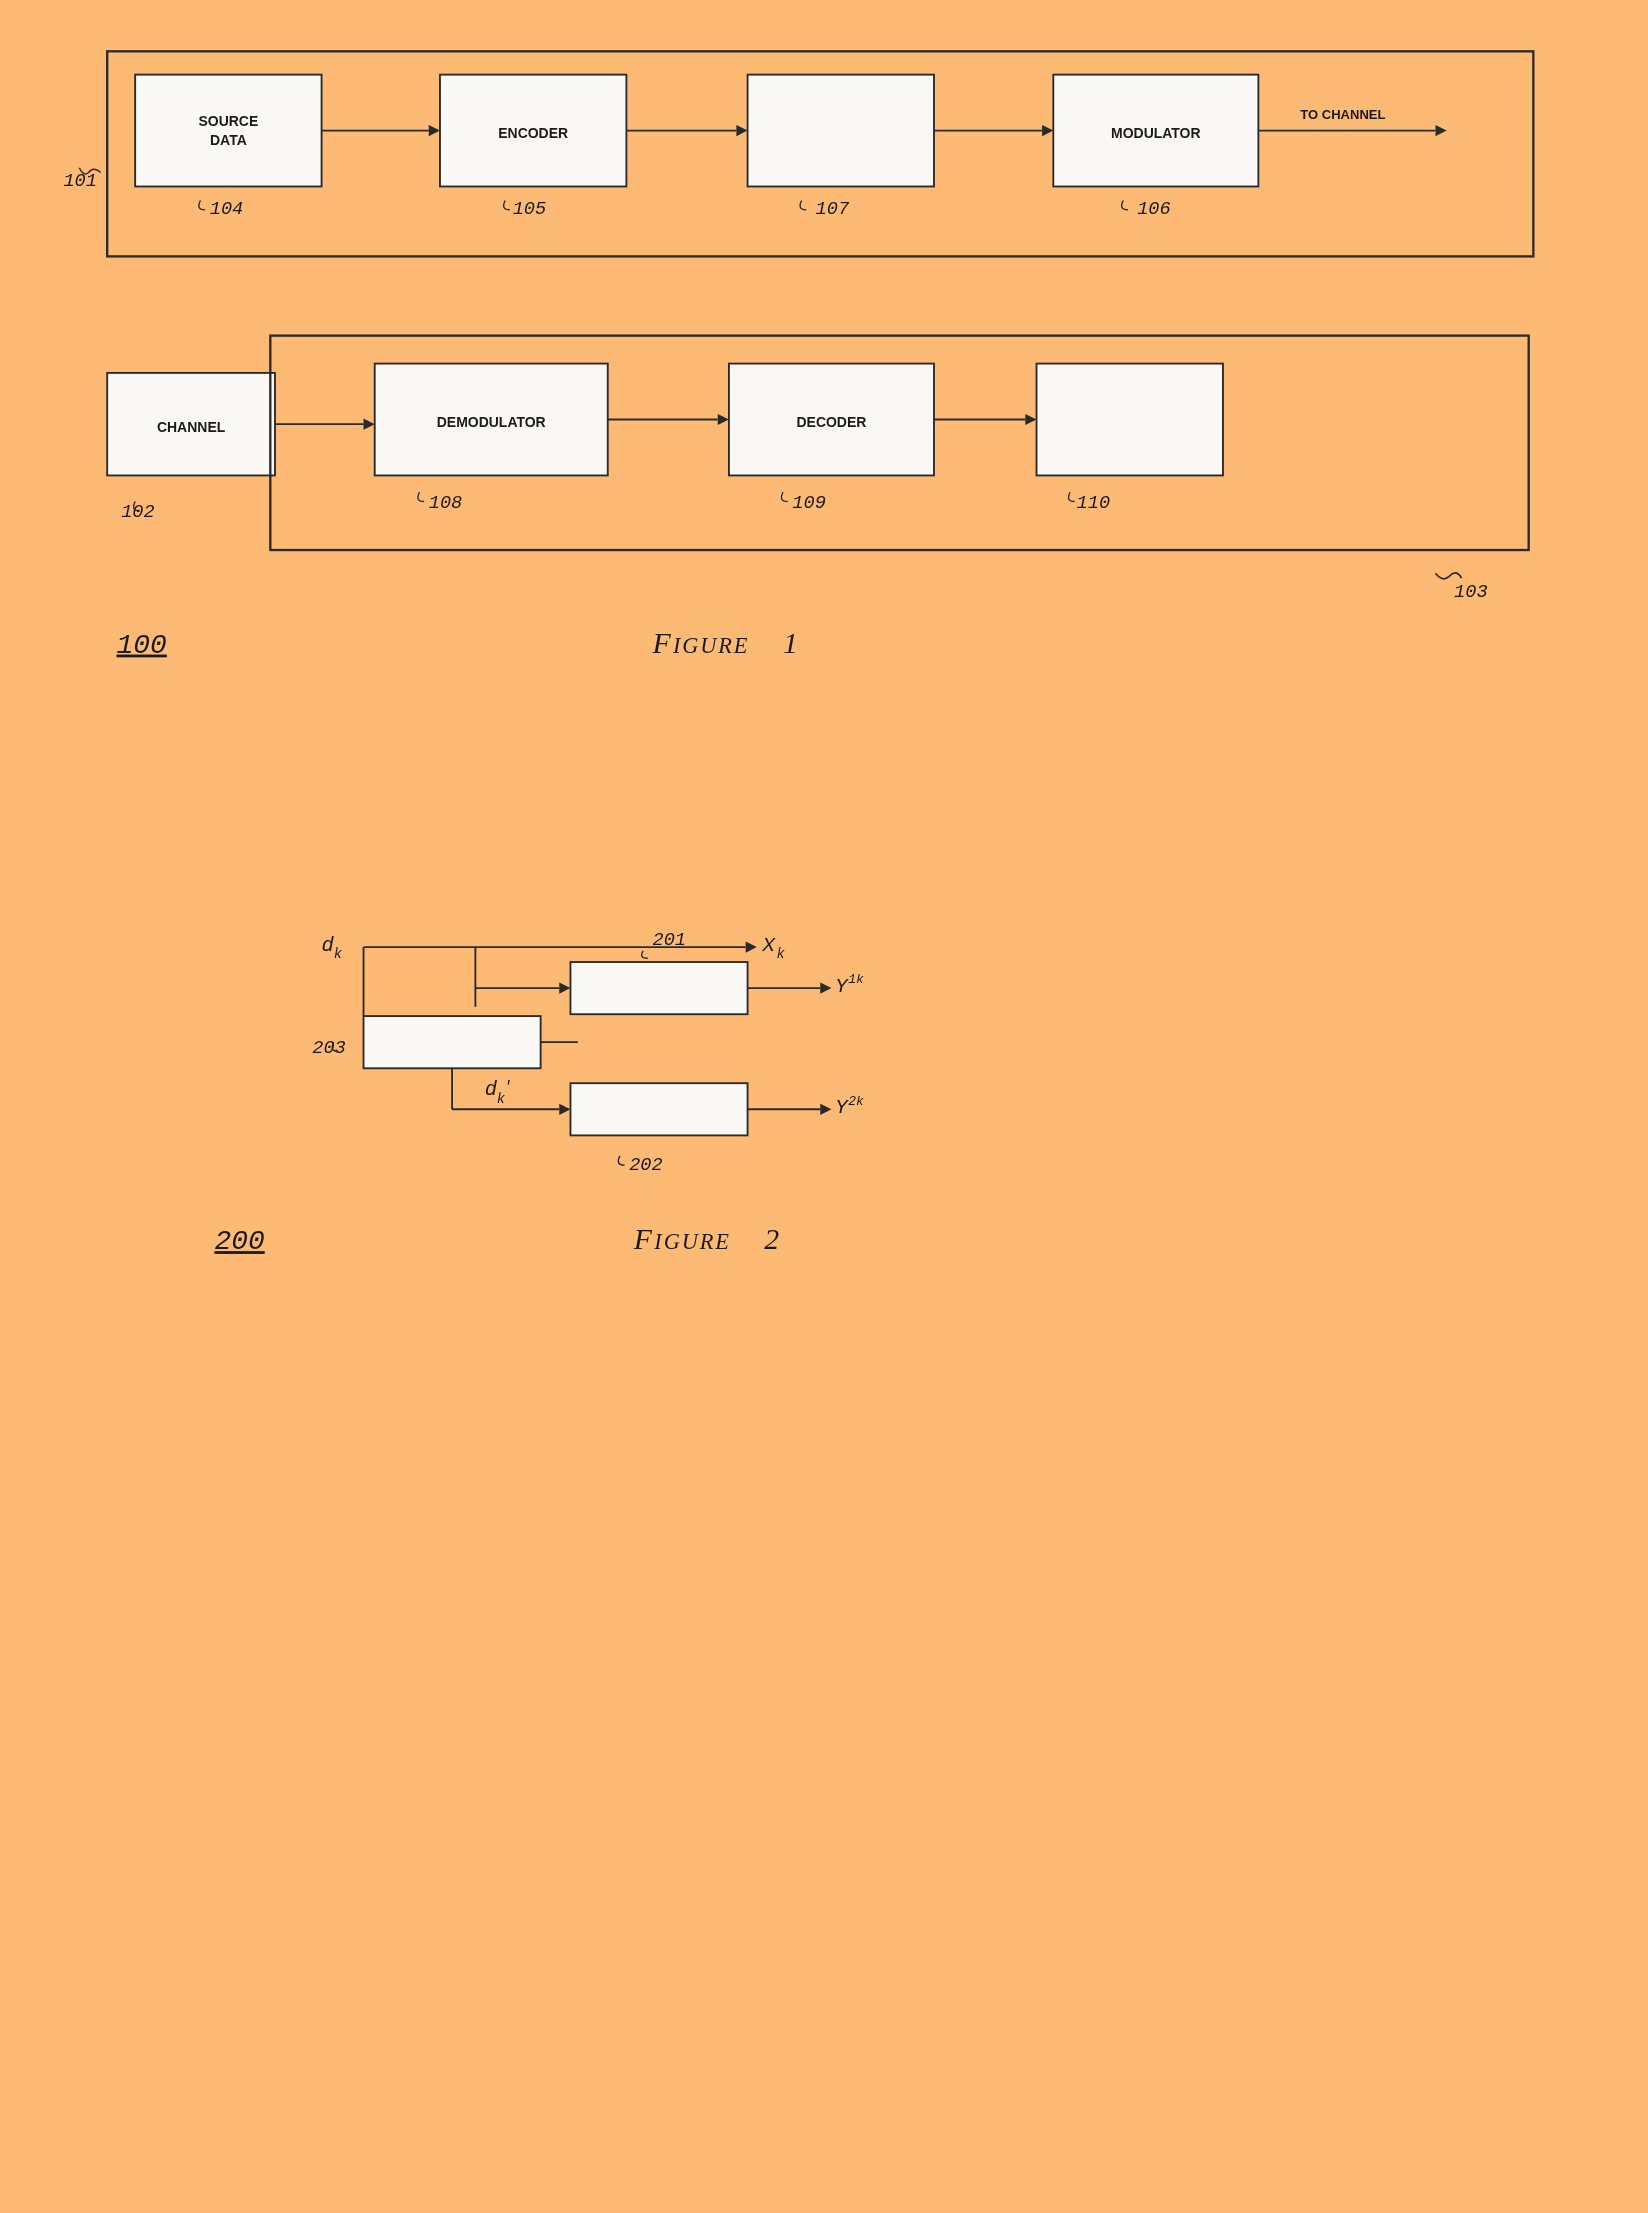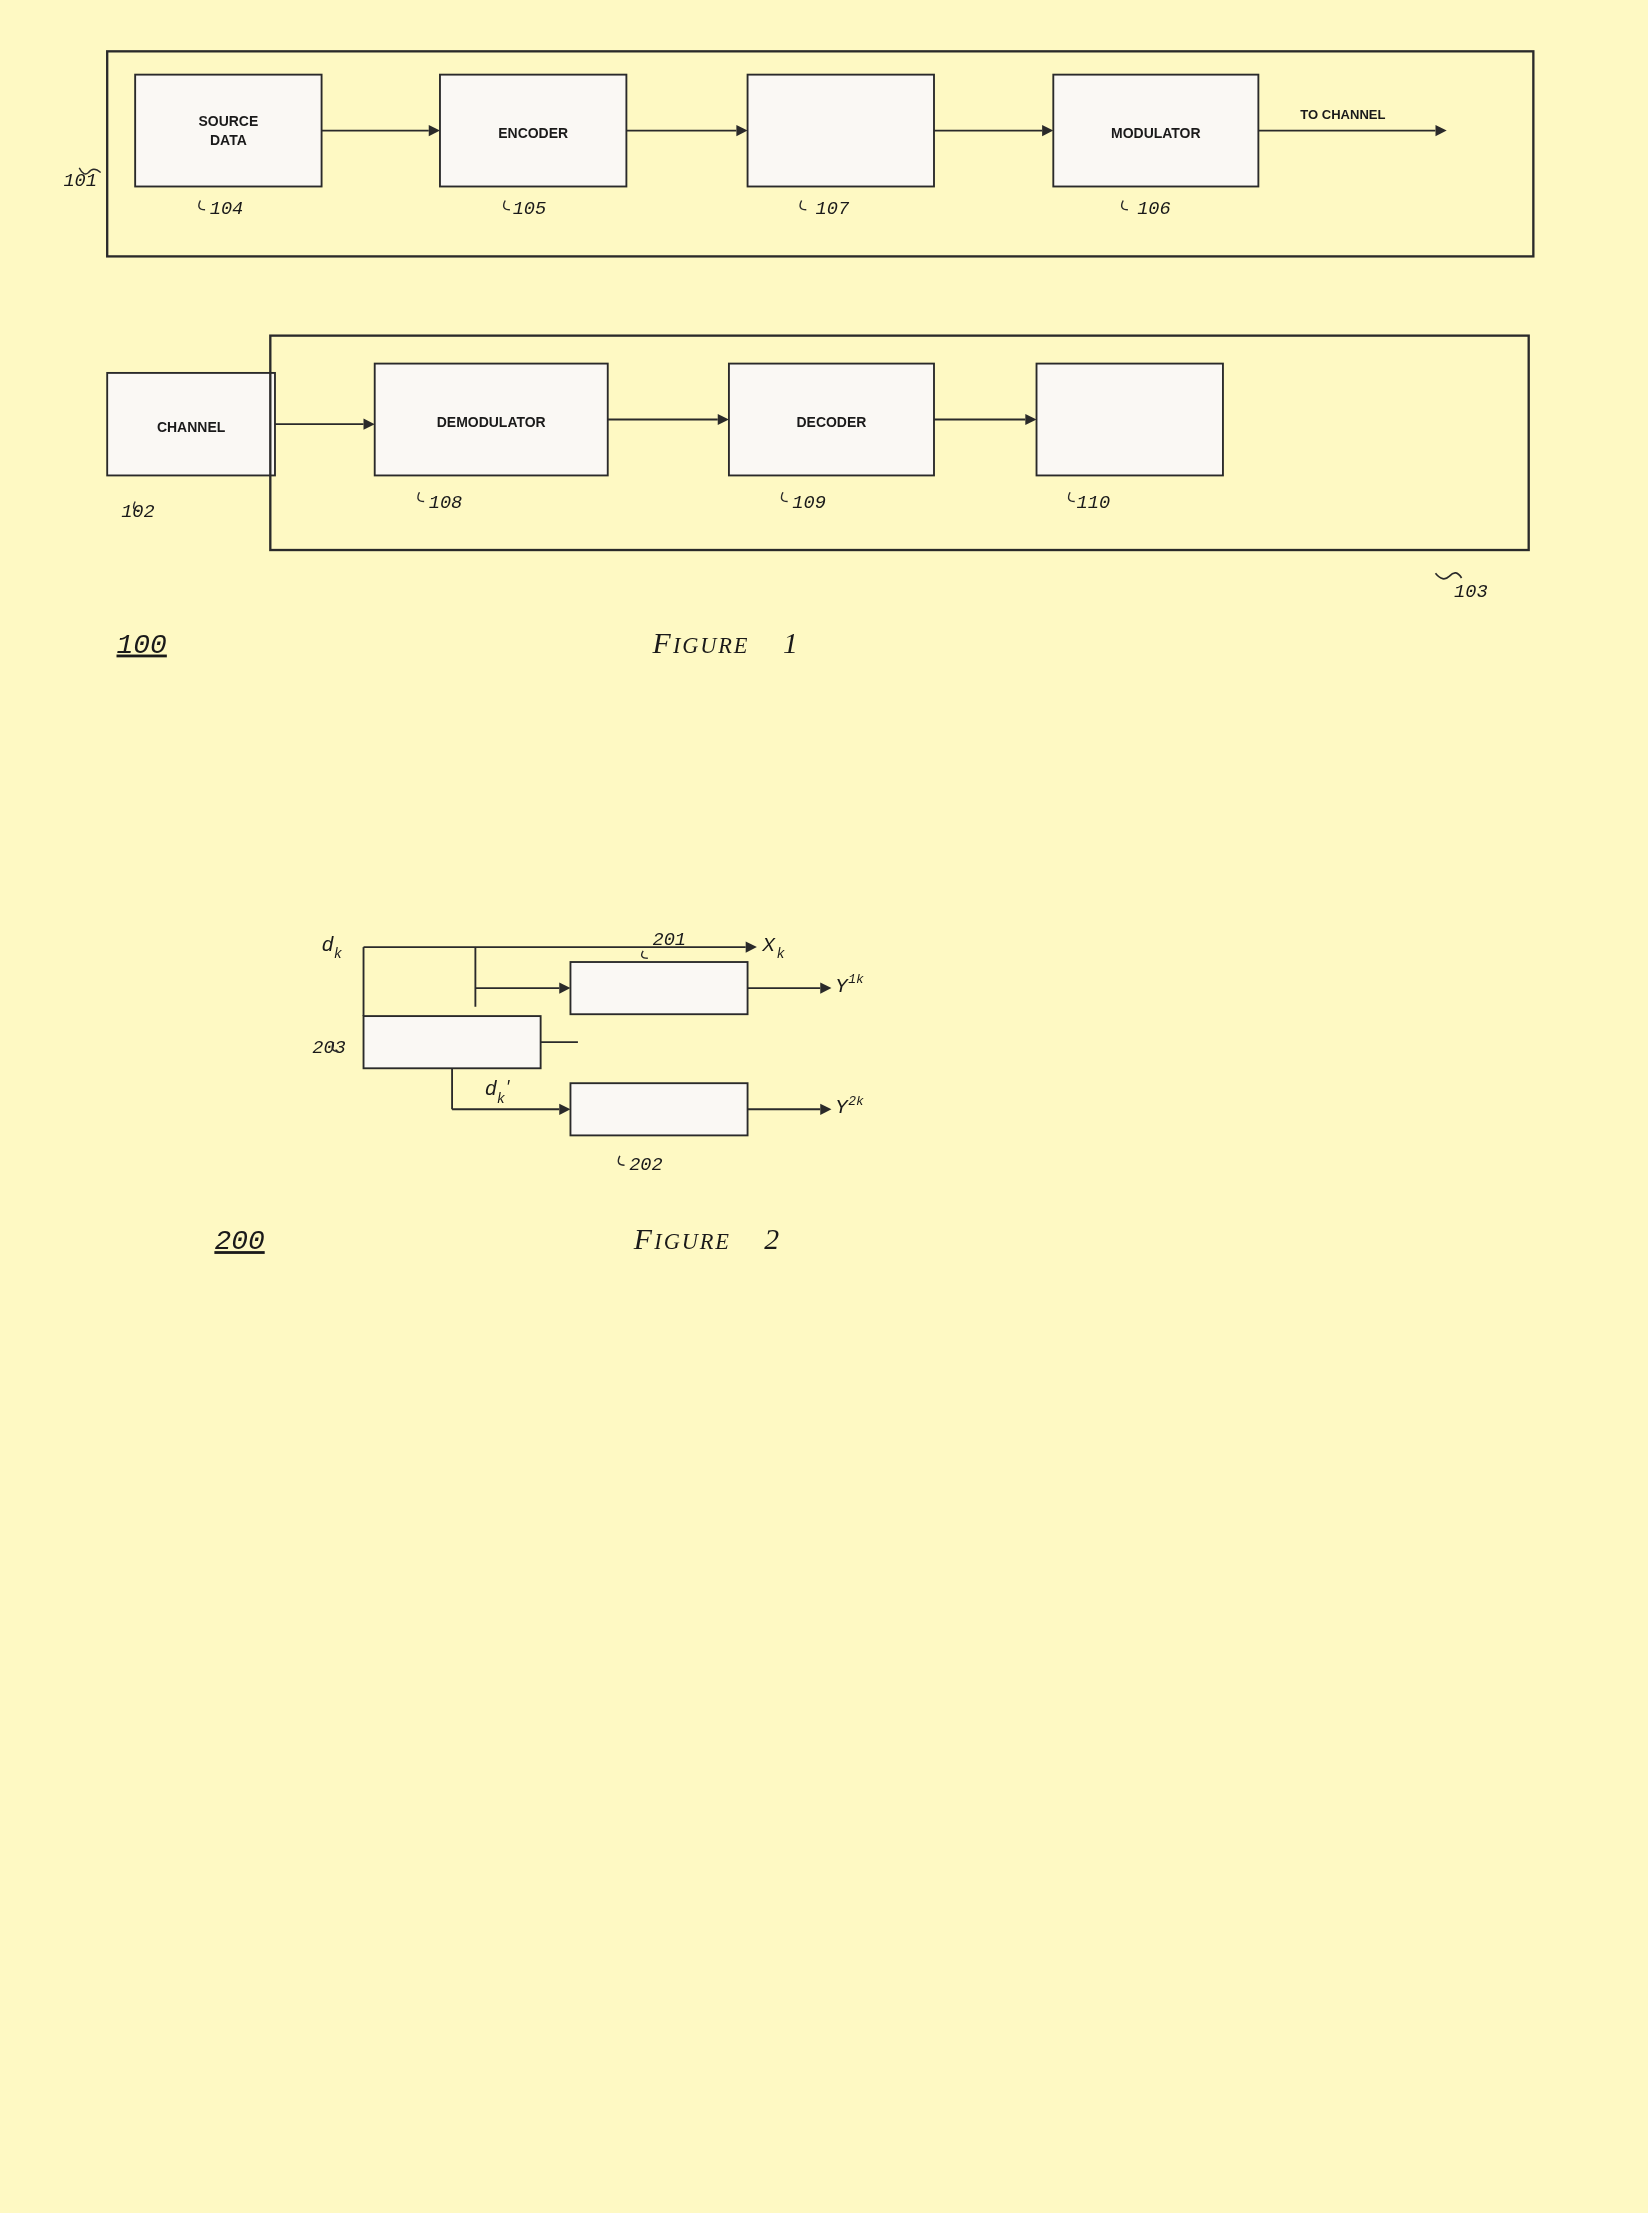--- a/index.html
+++ b/index.html
@@ -8,21 +8,21 @@
       width: 1648px;
       min-height: 2213px;
       font-family: 'Courier New', monospace;
       position: relative;
       overflow-x: hidden;
     }
 
     .page {
       width: 1648px;
       min-height: 2213px;
-      background: #fef9c3;
+      background: #fdba74;
       position: relative;
     }
   </style>
 </head>
 <body>
 
 <div class="page">
   <svg viewBox="0 0 1768 2374" width="1648" height="2213" style="position:absolute;top:0;left:0;">
 
     <rect x="115" y="55" width="1530" height="220" fill="none" stroke="#2a2a2a" stroke-width="2.5"></rect>

